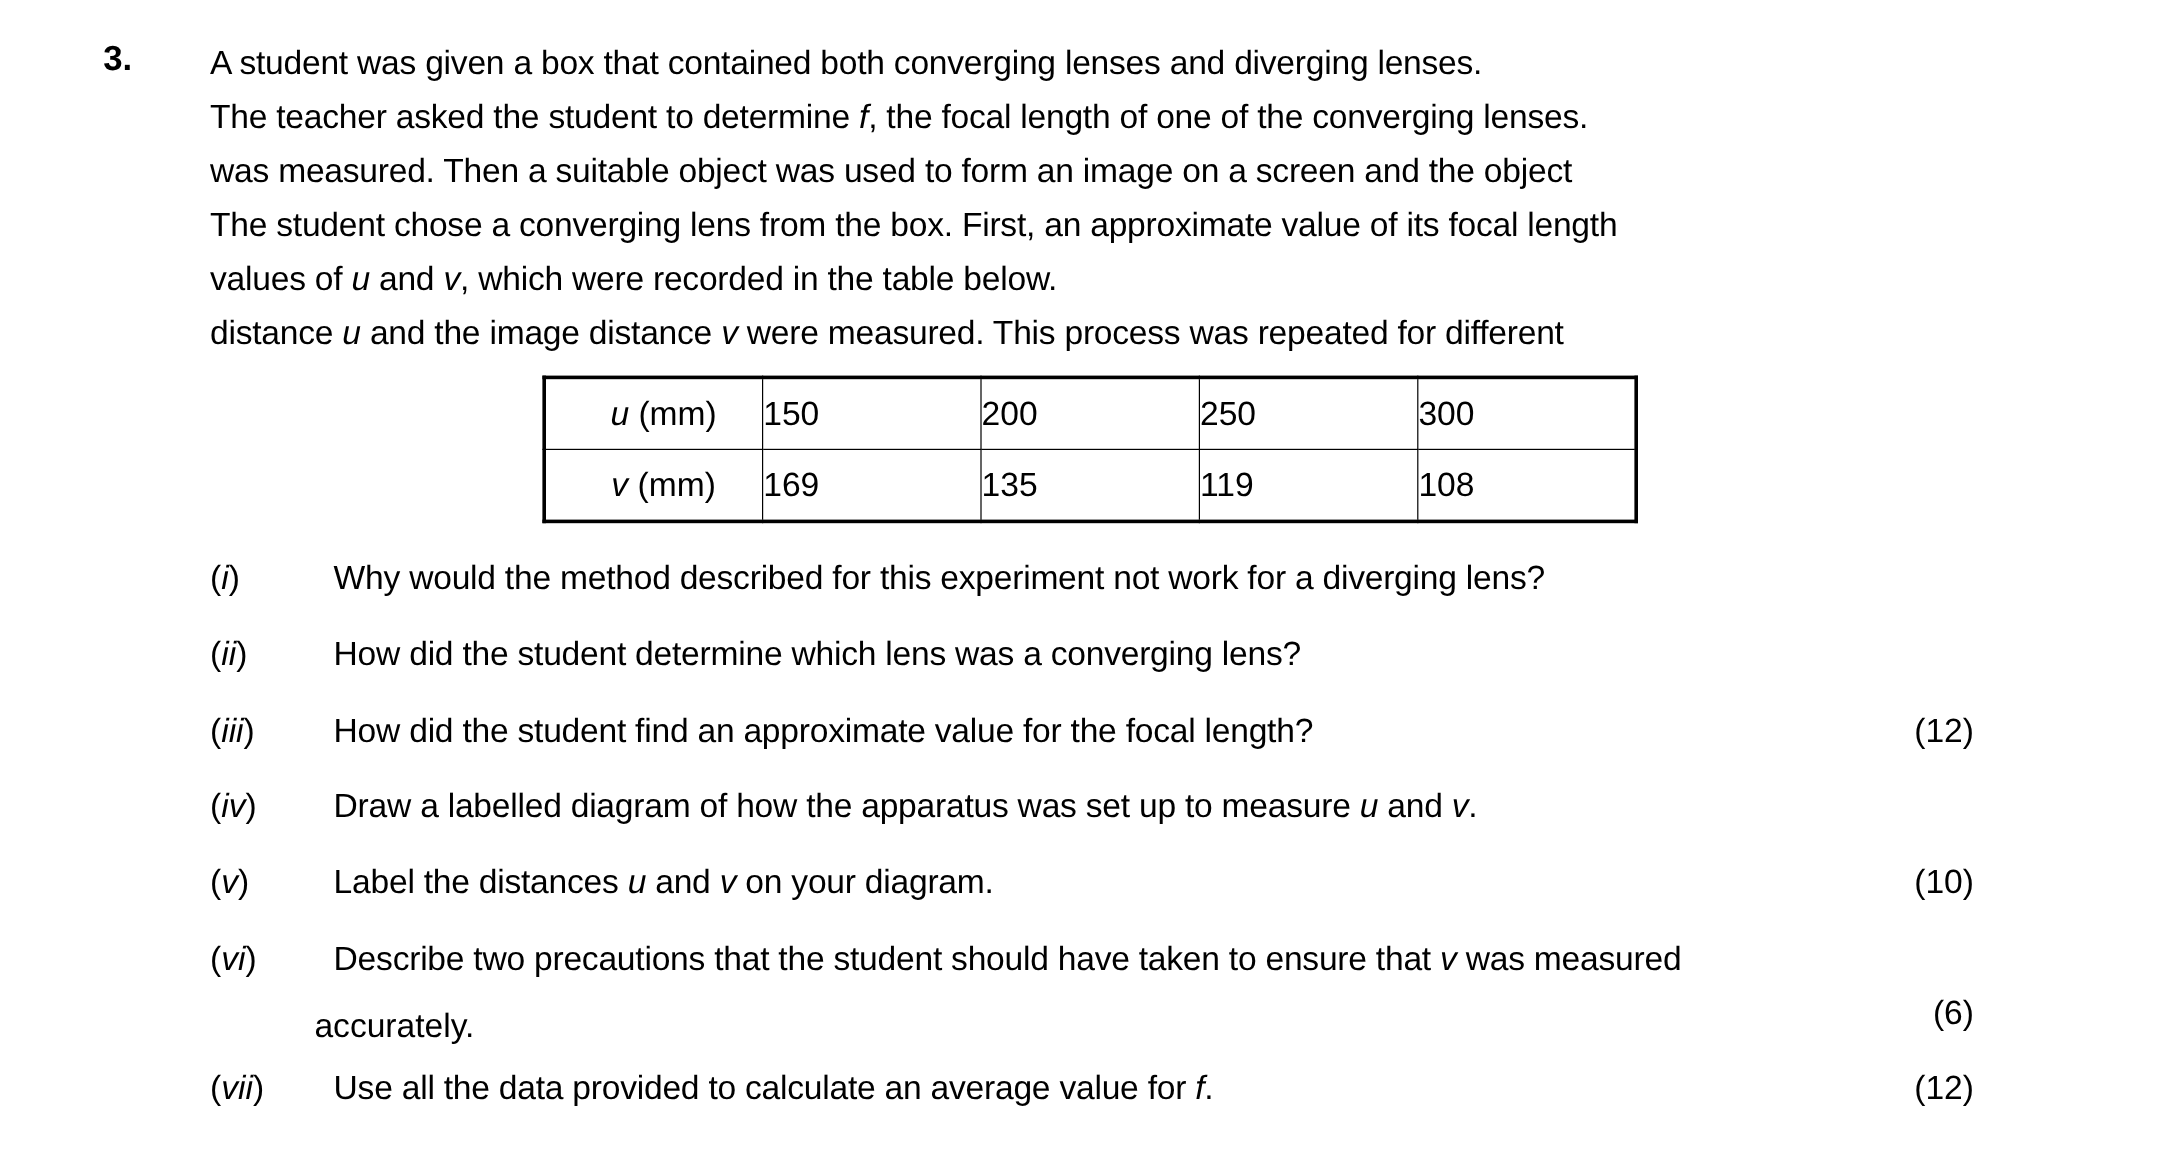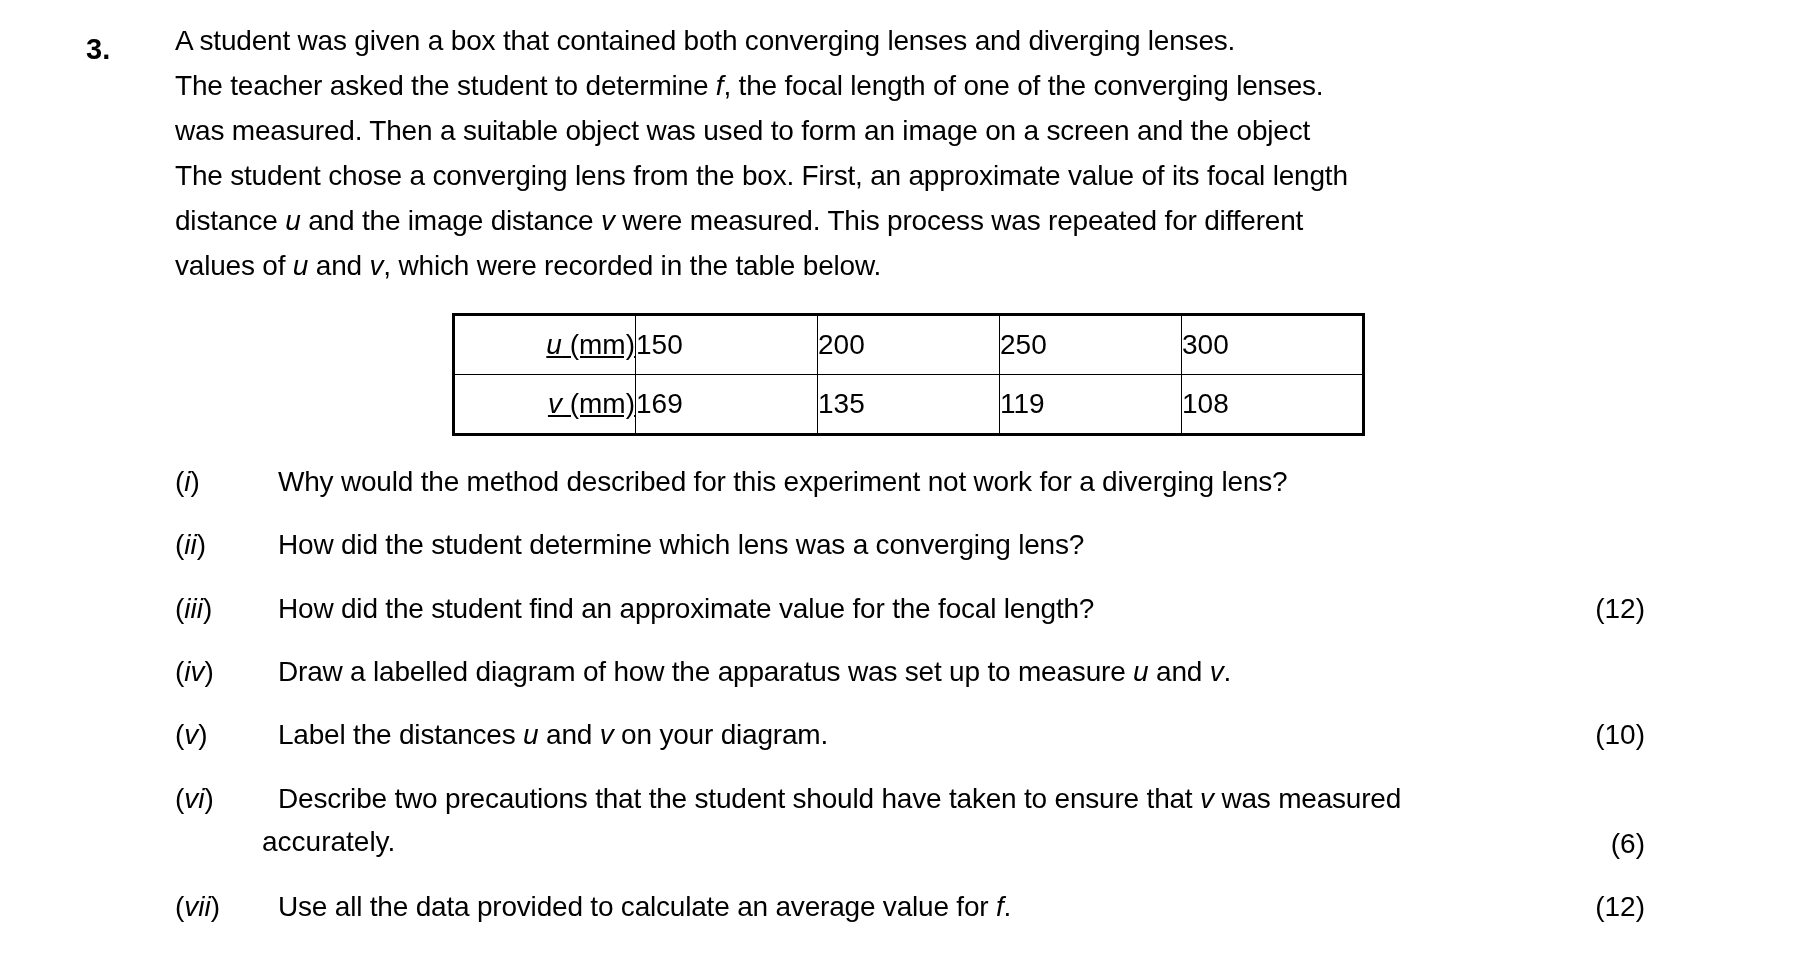--- a/index.html
+++ b/index.html
@@ -6,41 +6,41 @@
   body {
     width: 1818px; height: 960px; position: relative; overflow: hidden;
     font-family: "Liberation Sans", sans-serif; color: #000000;
     font-size: 28px;
   }
   .qnum {
     position: absolute; left: 86px; top: 33px;
     font-weight: bold; font-size: 29px;
   }
   .intro {
-    position: absolute; left: 175px; top: 18px; width: 1480px;
+    position: absolute; left: 175px; top: 30px; width: 1480px;
     line-height: 45px; letter-spacing: -0.2px;
   }
   .intro .line { display: block; white-space: nowrap; height: 45px; }
   i, .it { font-style: italic; }
   table.data {
     position: absolute; left: 452px; top: 313px;
     border-collapse: collapse; border: 3px solid #000;
   }
   table.data td {
     border: 1.5px solid #000; width: 182px; height: 60px;
     text-align: left; font-size: 28px; padding: 0; box-sizing: border-box;
   }
-  table.data td.hdr { text-align: right; padding-left: 16px; text-decoration: underline; }
+  table.data td.hdr { text-align: center; padding-left: 16px; }
   .parts { position: absolute; left: 0; top: 0; width: 1818px; }
   .part {
     position: absolute; left: 175px; width: 1470px;
   }
   .part .lbl { position: absolute; left: 0; top: 0; }
   .part .txt { position: absolute; left: 87px; top: 0; white-space: nowrap; letter-spacing: -0.2px; margin-left: 16px; }
-  .part .txt2 { position: absolute; left: 87px; top: 43px; white-space: nowrap; }
+  .part .txt2 { position: absolute; left: 87px; top: 56px; white-space: nowrap; }
   .mark { position: absolute; right: 0; top: 0; text-align: right; }
 </style>
 </head>
 <body>
 
 <div class="qnum">3.</div>
 
 <div class="intro">
   <span class="line">
     <span>A student was given a box that contained both converging lenses and diverging lenses.</span>
@@ -48,24 +48,24 @@
   <span class="line">
     <span>The teacher asked the student to determine </span><span class="it">f</span><span>, the focal length of one of the converging lenses.</span>
   </span>
   <span class="line">
     <span>was measured.  Then a suitable object was used to form an image on a screen and the object</span>
   </span>
   <span class="line">
     <span>The student chose a converging lens from the box.  First, an approximate value of its focal length</span>
   </span>
   <span class="line">
-    <span>distance </span><span class="it">u</span><span> and the image distance </span><span class="it">v</span><span> were measured.  This process was repeated for different</span>
+    <span>values of </span><span class="it">u</span><span> and </span><span class="it">v</span><span>, which were recorded in the table below.</span>
   </span>
   <span class="line">
-    <span>values of </span><span class="it">u</span><span> and </span><span class="it">v</span><span>, which were recorded in the table below.</span>
+    <span>distance </span><span class="it">u</span><span> and the image distance </span><span class="it">v</span><span> were measured.  This process was repeated for different</span>
   </span>
 </div>
 
 <table class="data">
   <tbody>
       <tr>
     <td class="hdr"><span class="it">u</span><span> (mm)</span></td>
     <td>150</td>
     <td>200</td>
     <td>250</td>

